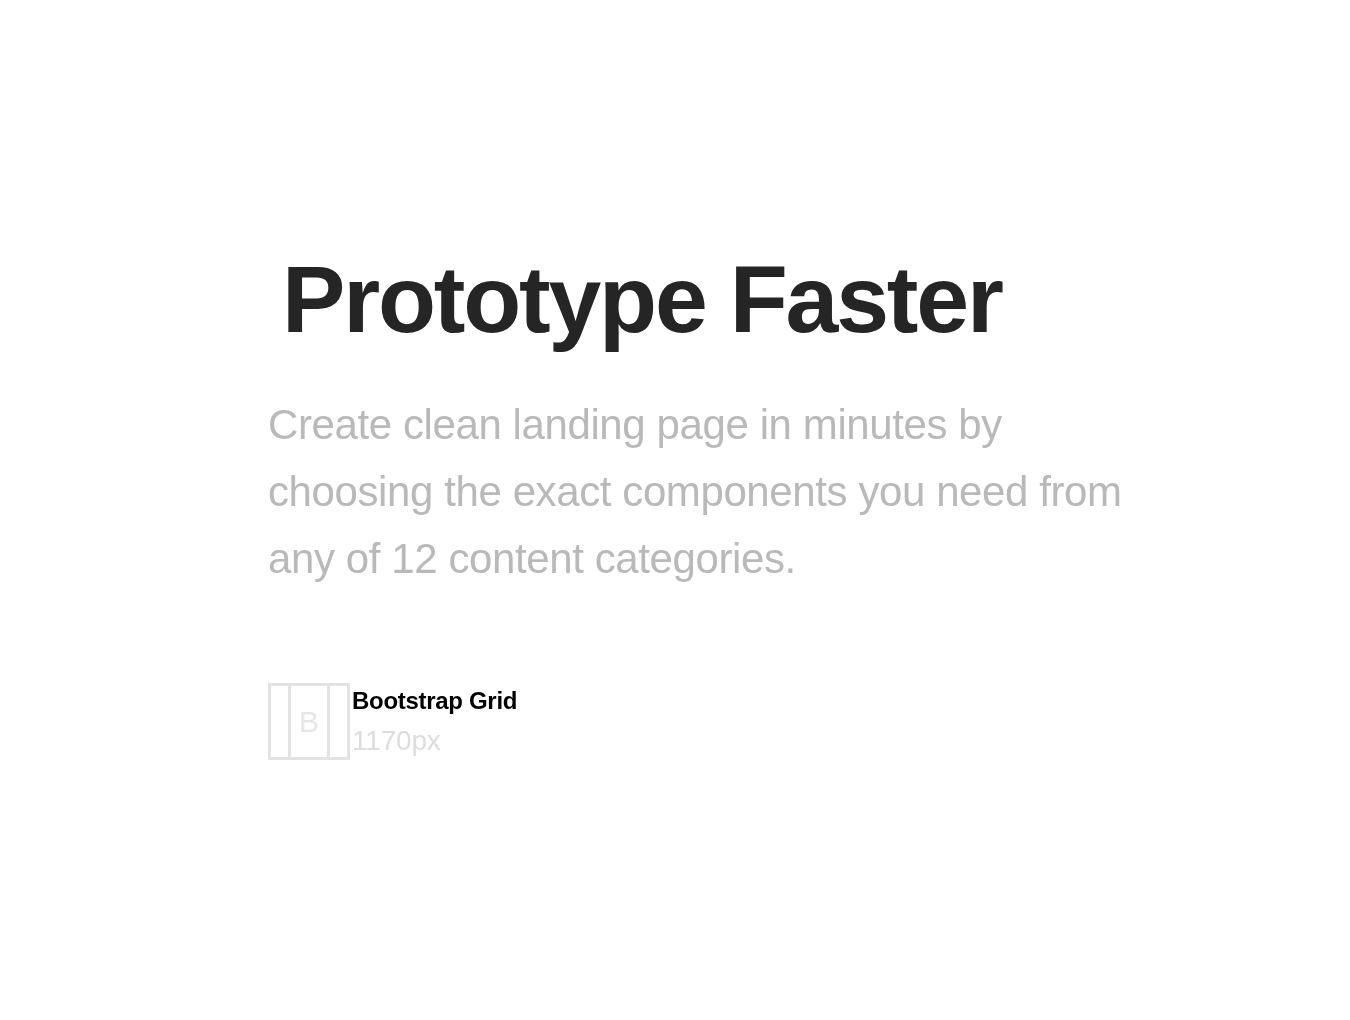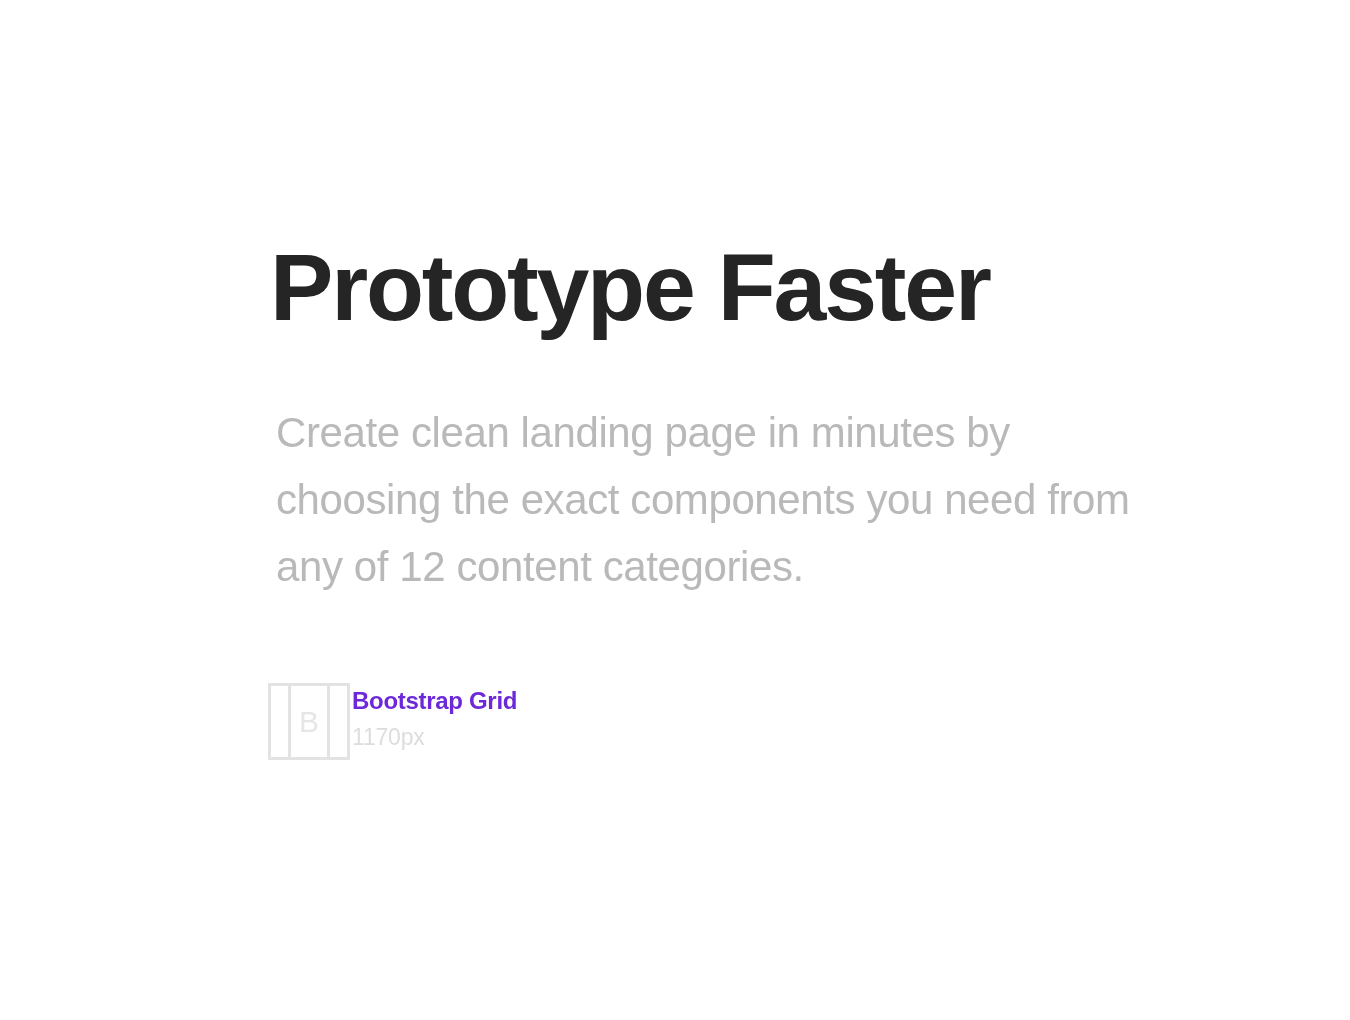--- a/index.html
+++ b/index.html
@@ -20,34 +20,34 @@
     left: 266px;
     top: 0;
     width: 900px;
     height: 1020px;
   }
 
   .hero-title {
     position: absolute;
     top: 236px;
     left: 0;
-    margin: 4px;
+    margin: 16px;
     font-size: 95px;
     font-weight: 700;
     line-height: 1.0;
     letter-spacing: -2.2px;
     color: #252525;
     white-space: nowrap;
   }
 
   .hero-sub {
     position: absolute;
     top: 391px;
     left: 2px;
-    margin: 8px;
+    margin: 0;
     width: 886px;
     font-size: 42px;
     font-weight: 400;
     line-height: 67px;
     letter-spacing: -0.4px;
     color: #b9b9b9;
   }
 
   .features {
     position: absolute;
@@ -72,28 +72,28 @@
   }
 
   .feature-text {
     padding-top: 6px;
   }
 
   .feature-title {
     font-size: 24px;
     font-weight: 700;
     letter-spacing: -0.3px;
-    color: #6d28d9;
+    color: #000000;
     line-height: 1.25;
     white-space: nowrap;
   }
 
   .feature-sub {
     margin-top: 7px;
-    font-size: 23px;
+    font-size: 28px;
     font-weight: 400;
     letter-spacing: -0.2px;
     color: #dddddd;
     line-height: 1.25;
     white-space: nowrap;
   }
 
   
   .grid-icon {
     position: absolute;

